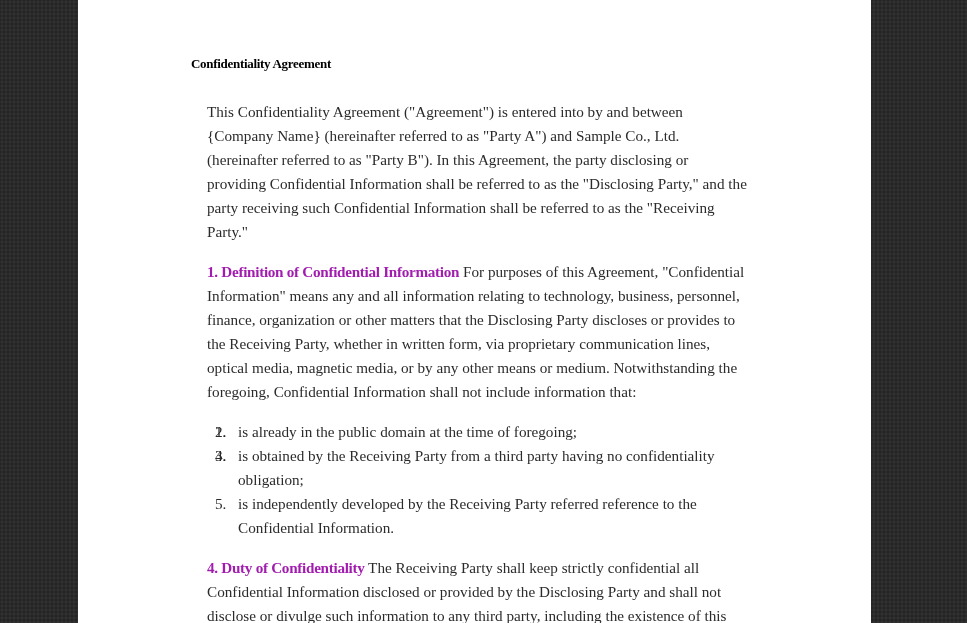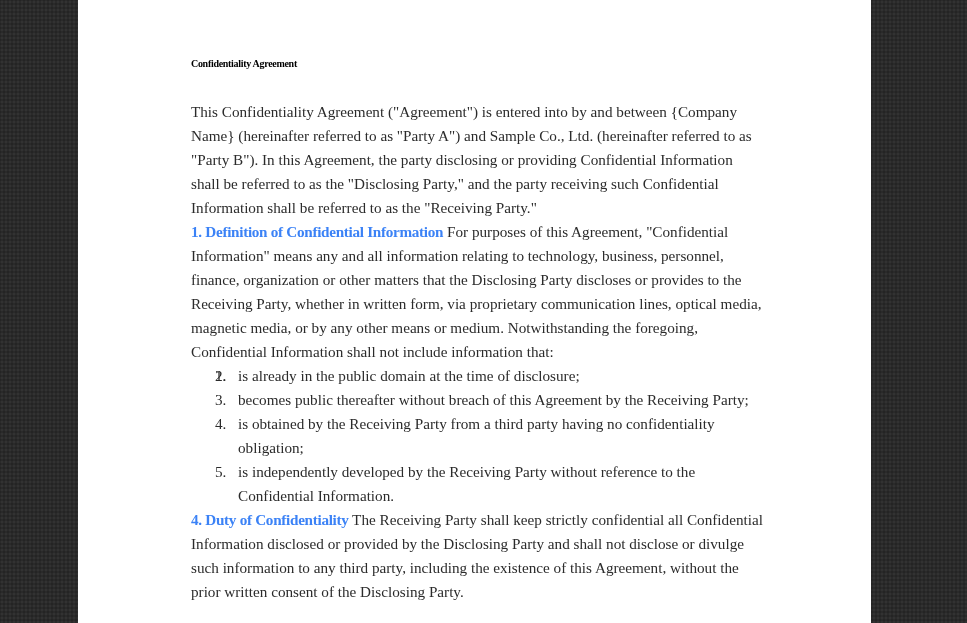--- a/index.html
+++ b/index.html
@@ -34,31 +34,31 @@
       width: 572px;
       font-family: "Liberation Serif", "DejaVu Serif", serif;
       font-size: 15.2px;
       line-height: 24px;
       color: #2b2b2b;
     }
     .doc-title {
       font-weight: bold;
       color: #000;
       margin: 0 0 24px 0;
-      font-size: 10px;
+      font-size: 13px;
       line-height: 24px;
       letter-spacing: -0.3px;
       font-family: Liberation Serif, serif;
     }
     p {
-      margin: 0;
+      margin: 16px;
     }
     .section-heading {
       font-weight: bold;
-      color: #3b82f6;
+      color: #a21caf;
       letter-spacing: -0.3px;
     }
     ol.exclusions {
       margin: 0;
       padding: 0 0 0 47px;
       list-style: none;
       counter-reset: none;
     }
     ol.exclusions li {
       position: relative;
@@ -75,21 +75,21 @@
 <div class="page">
   <div class="content">
     <div class="doc-title">Confidentiality Agreement</div>
 
     <p>This Confidentiality Agreement ("Agreement") is entered into by and between {Company Name} (hereinafter referred to as "Party A") and Sample Co., Ltd. (hereinafter referred to as "Party B"). In this Agreement, the party disclosing or providing Confidential Information shall be referred to as the "Disclosing Party," and the party receiving such Confidential Information shall be referred to as the "Receiving Party."</p>
 
     <p><span class="section-heading">1. Definition of Confidential Information</span><span> For purposes of this Agreement, "Confidential Information" means any and all information relating to technology, business, personnel, finance, organization or other matters that the Disclosing Party discloses or provides to the Receiving Party, whether in written form, via proprietary communication lines, optical media, magnetic media, or by any other means or medium. Notwithstanding the foregoing, Confidential Information shall not include information that:</span></p>
 
     <ol class="exclusions">
       <li><span class="num">1.</span></li>
-      <li><span class="num">2.</span><span>is already in the public domain at the time of disclosure;</span></li>
-      <li><span class="num">3.</span><span>becomes public thereafter without breach of this Agreement by the Receiving Party;</span></li>
+      <li><span class="num">2.</span><span>is already in the public domain at the time of foregoing;</span></li>
+      <li><span class="num">3.</span></li>
       <li><span class="num">4.</span><span>is obtained by the Receiving Party from a third party having no confidentiality obligation;</span></li>
-      <li><span class="num">5.</span><span>is independently developed by the Receiving Party without reference to the Confidential Information.</span></li>
+      <li><span class="num">5.</span><span>is independently developed by the Receiving Party referred reference to the Confidential Information.</span></li>
     </ol>
 
     <p><span class="section-heading">4. Duty of Confidentiality</span><span> The Receiving Party shall keep strictly confidential all Confidential Information disclosed or provided by the Disclosing Party and shall not disclose or divulge such information to any third party, including the existence of this Agreement, without the prior written consent of the Disclosing Party.</span></p>
   </div>
 </div>
 
 </body></html>

